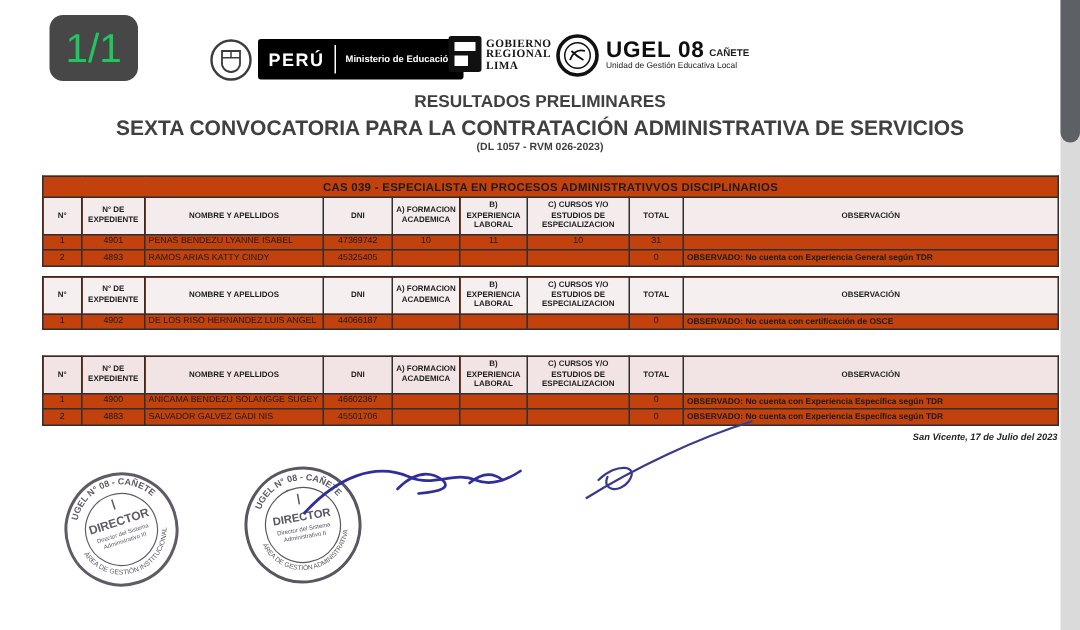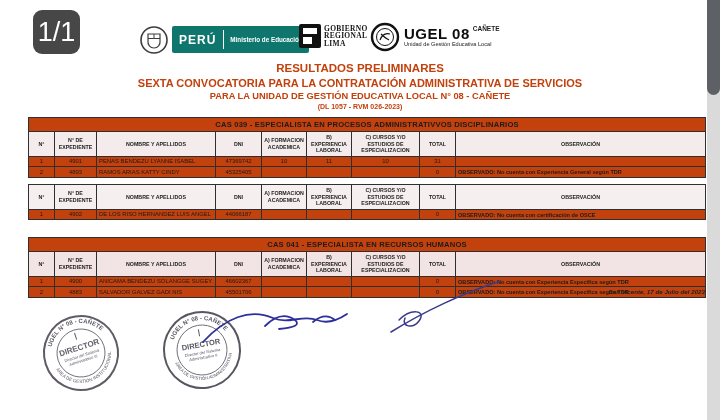--- a/index.html
+++ b/index.html
@@ -1,51 +1,51 @@
 <!DOCTYPE html>
 <html><head>
 <meta charset="utf-8">
 <style>
   html,body{margin:0;padding:0;background:#ffffff;}
   .stage{position:relative;width:720px;height:420px;background:#ffffff;overflow:hidden;
          font-family:"Liberation Sans",sans-serif;color:#1c1c1c;}
 
   
-  .page-indicator{position:absolute;left:33px;top:10px;width:47px;height:44px;
+  .page-indicator{position:absolute;left:33px;top:10px;width:59px;height:44px;
     background:#474747;border-radius:9px;display:flex;align-items:center;justify-content:center;
-    color:#ffffff;font-size:27px;font-weight:400;}
+    color:#22c55e;font-size:27px;font-weight:400;}
   .scroll-track{position:absolute;right:0;top:0;width:13px;height:420px;background:#dadada;}
   .scroll-thumb{position:absolute;right:0;top:0;width:13px;height:95px;background:#5d6166;
     border-radius:0 0 7px 7px;}
 
   
   .logos{position:absolute;left:0;top:22px;width:720px;height:36px;}
   .coat{position:absolute;left:139px;top:3px;}
-  .peru-box{position:absolute;left:172px;top:4px;height:27px;background:#0f766e;border-radius:2px;
+  .peru-box{position:absolute;left:172px;top:4px;height:27px;background:#000000;border-radius:2px;
     display:flex;align-items:center;color:#fff;}
   .peru-word{font-size:12px;font-weight:bold;letter-spacing:1px;padding:0 7px;}
   .peru-div{width:1px;height:19px;background:#fff;}
   .ministry{font-size:6.3px;line-height:1.15;padding:0 6px;font-weight:bold;}
   .grl{position:absolute;left:299px;top:2px;display:flex;align-items:center;gap:3px;}
   .grl-icon{width:22px;height:24px;background:#111;border-radius:2px;position:relative;}
   .grl-icon:before{content:"";position:absolute;left:4px;top:4px;width:14px;height:6px;background:#fff;}
   .grl-icon:after{content:"";position:absolute;left:4px;top:13px;width:9px;height:7px;background:#fff;}
   .grl-text{font-size:7.5px;font-weight:900;line-height:1.02;letter-spacing:.3px;color:#151515;}
   .ugel{position:absolute;left:370px;top:0;display:flex;align-items:center;gap:4px;}
   .ugel-ring{width:30px;height:30px;}
   .ugel-name{line-height:1;}
-  .ugel-top{display:flex;align-items:flex-start;gap:3px;}
+  .ugel-top{display:flex;align-items:flex-end;gap:3px;}
   .ugel-big{font-size:15px;font-weight:900;color:#0d0d0d;letter-spacing:.5px;}
   .ugel-small{font-size:6.5px;font-weight:900;padding-bottom:2px;}
   .ugel-sub{font-size:5.6px;color:#222;margin-top:1px;}
 
   
-  .titles{position:absolute;left:0;top:62px;width:720px;text-align:center;color:#c2410c;}
+  .titles{position:absolute;left:0;top:62px;width:720px;text-align:center;color:#404040;}
   .t1{font-size:11.5px;font-weight:bold;margin:0 0 3px 0;}
-  .t2{font-size:11px;font-weight:bold;margin:0 0 2px 0;}
+  .t2{font-size:14px;font-weight:bold;margin:0 0 2px 0;}
   .t3{font-size:9.3px;font-weight:bold;margin:0 0 2px 0;}
   .t4{font-size:7px;font-weight:bold;margin:0;}
 
   
   table.doc{position:absolute;left:28px;width:677px;border-collapse:collapse;table-layout:fixed;
     background:#c2410c;}
   table.doc td,table.doc th{border:1px solid #2f2f2f;overflow:hidden;}
   td.tbl-title{font-size:7.6px;font-weight:bold;text-align:center;padding:2px 0;letter-spacing:.2px;}
   table.doc th{font-size:5.3px;font-weight:bold;text-align:center;padding:2px 1px;line-height:1.25;
     background:#f4ecec;}
@@ -99,21 +99,20 @@
           <span class="ugel-small">CAÑETE</span>
         </div>
         <div class="ugel-sub">Unidad de Gestión Educativa Local</div>
       </div>
     </div>
   </div>
 
   <div class="titles">
     <p class="t1">RESULTADOS PRELIMINARES</p>
     <p class="t2">SEXTA CONVOCATORIA PARA LA CONTRATACIÓN ADMINISTRATIVA DE SERVICIOS</p>
-    <p class="t3">PARA LA UNIDAD DE GESTIÓN EDUCATIVA LOCAL N° 08 - CAÑETE</p>
     <p class="t4">(DL 1057 - RVM 026-2023)</p>
   </div>
 
   <table class="doc" id="tbl1" style="top:117px">
       <colgroup>
         <col style="width: 26px;">
         <col style="width: 42px;">
         <col style="width: 119px;">
         <col style="width: 46px;">
         <col style="width: 45px;">
@@ -204,23 +203,20 @@
         <col style="width: 42px;">
         <col style="width: 119px;">
         <col style="width: 46px;">
         <col style="width: 45px;">
         <col style="width: 45px;">
         <col style="width: 68px;">
         <col style="width: 36px;">
         <col style="width: 250px;">
       </colgroup>
       <tbody>
-        <tr>
-          <td colspan="9" class="tbl-title">CAS 041 - ESPECIALISTA EN RECURSOS HUMANOS</td>
-        </tr>
         <tr>
           <th>N°</th>
           <th>N° DE EXPEDIENTE</th>
           <th>NOMBRE Y APELLIDOS</th>
           <th>DNI</th>
           <th>A) FORMACION ACADEMICA</th>
           <th>B) EXPERIENCIA LABORAL</th>
           <th>C) CURSOS Y/O ESTUDIOS DE ESPECIALIZACION</th>
           <th>TOTAL</th>
           <th>OBSERVACIÓN</th>

